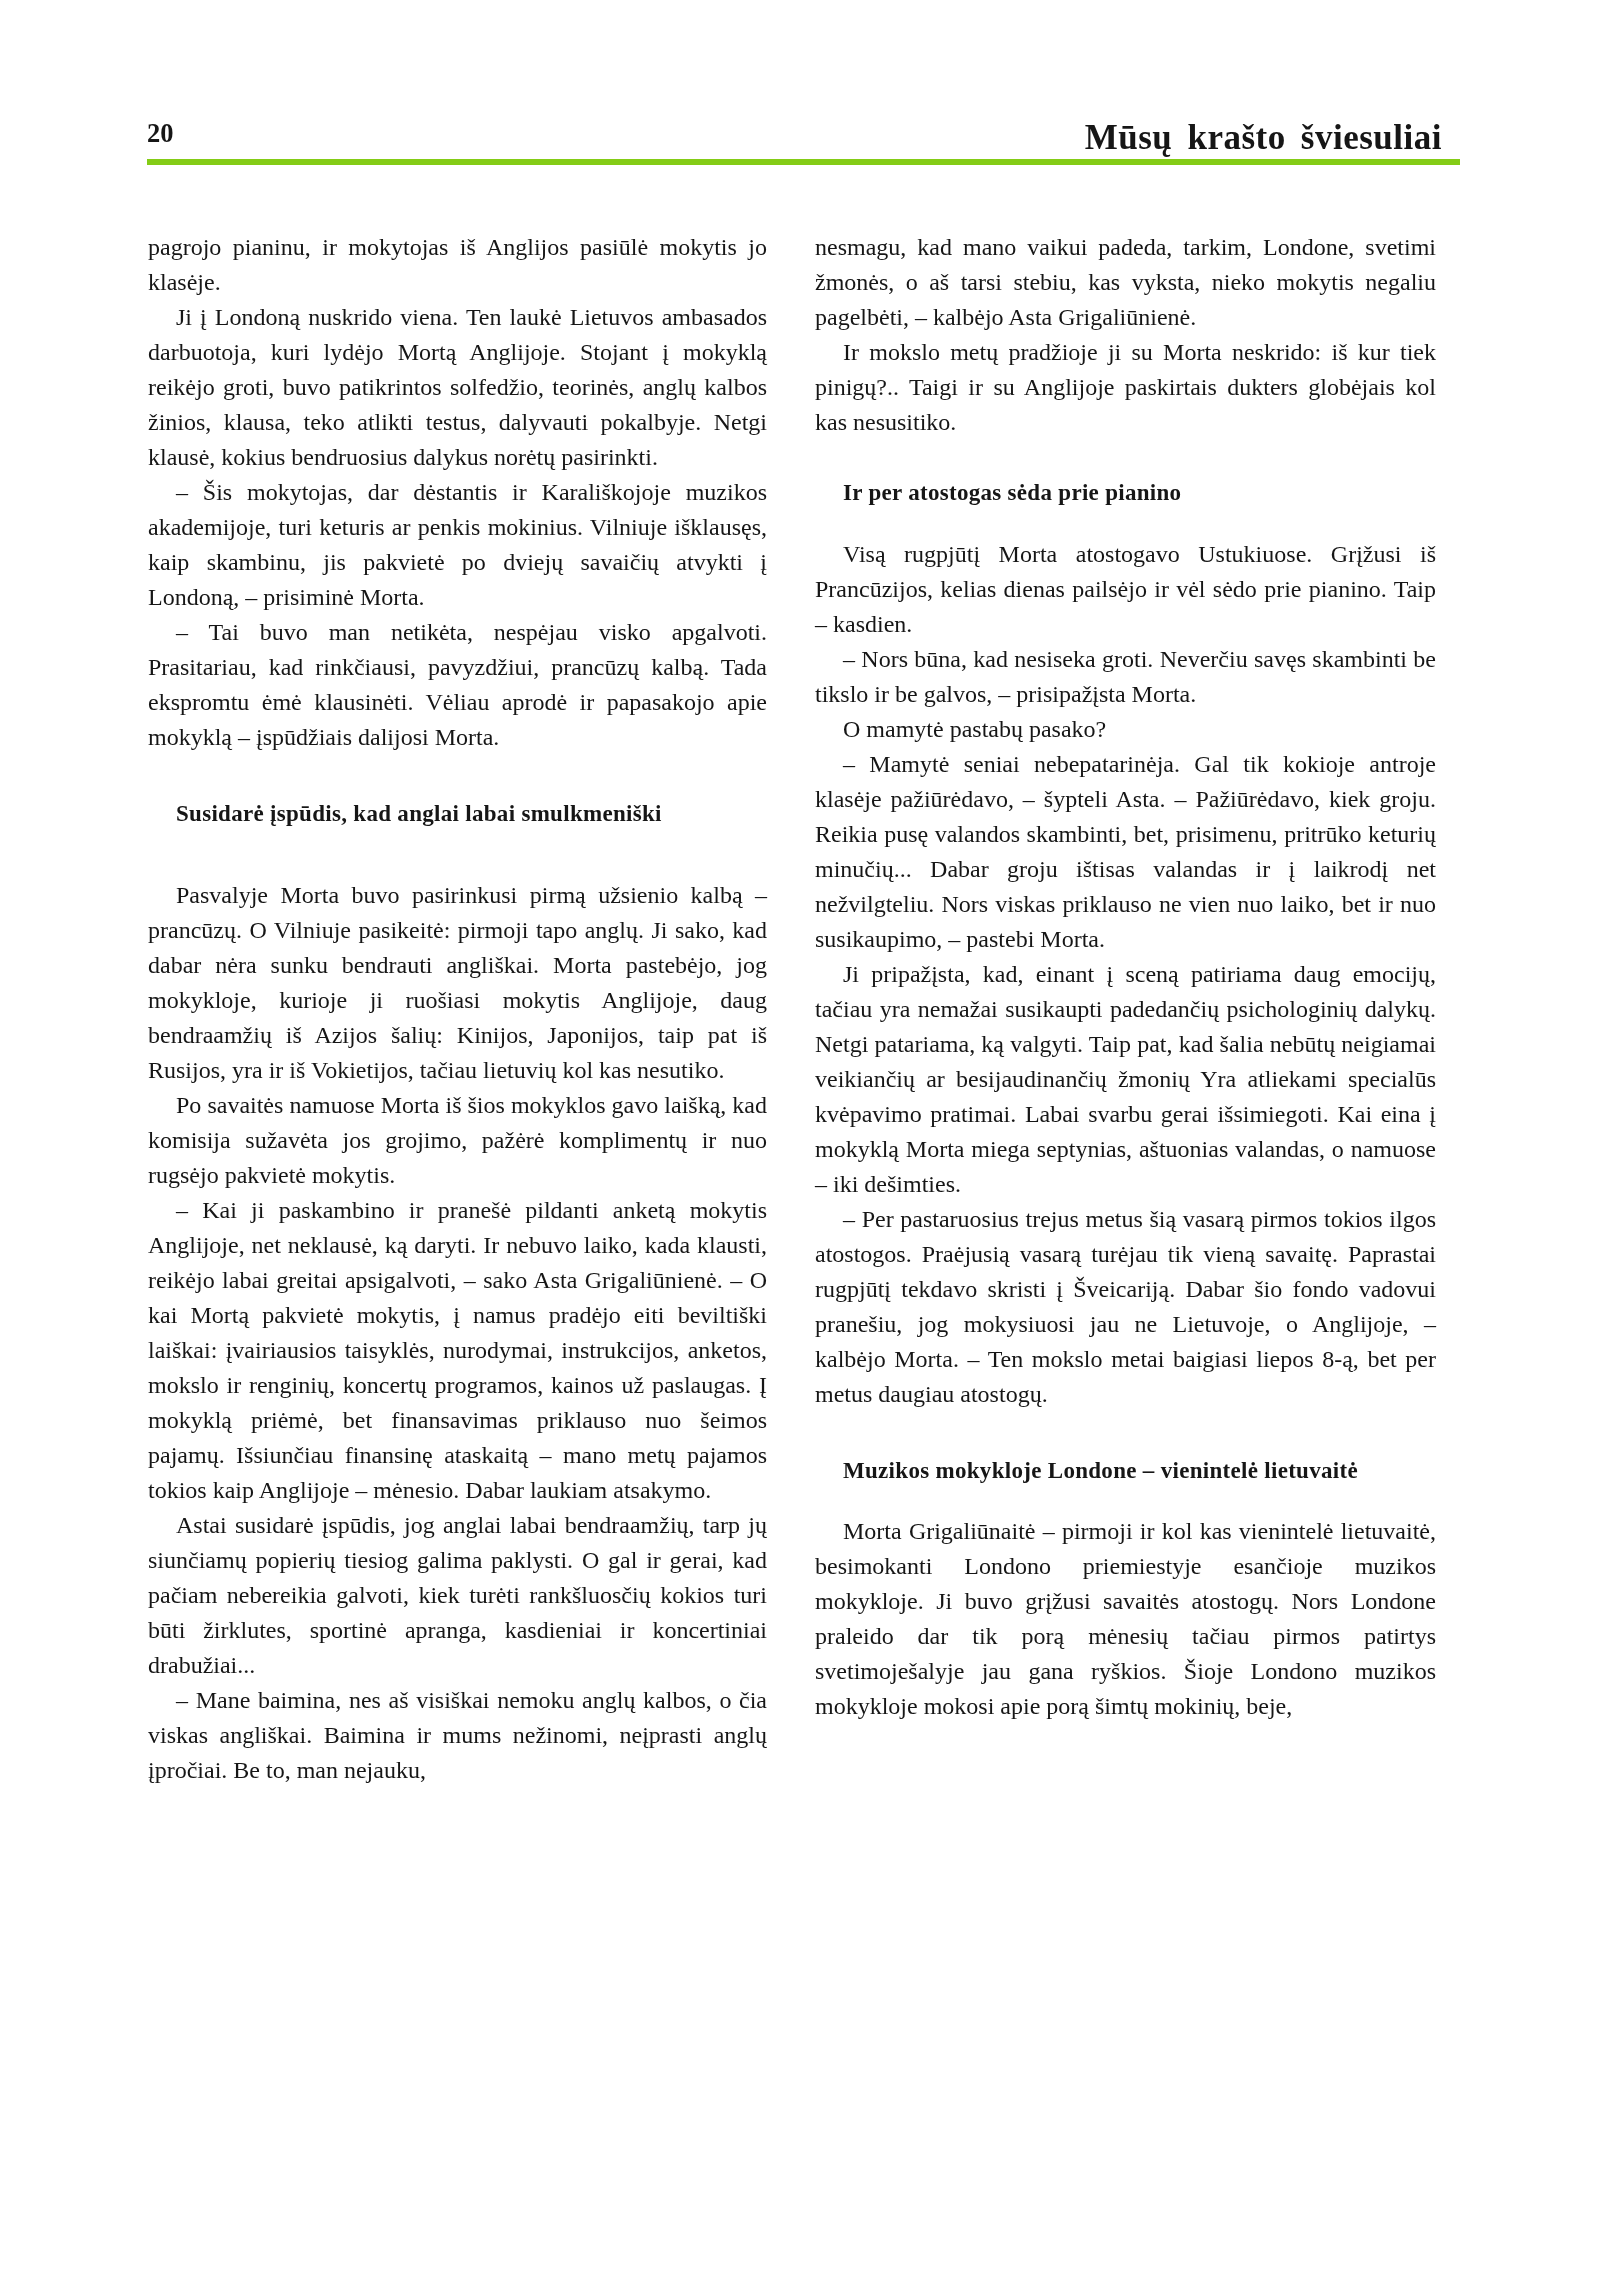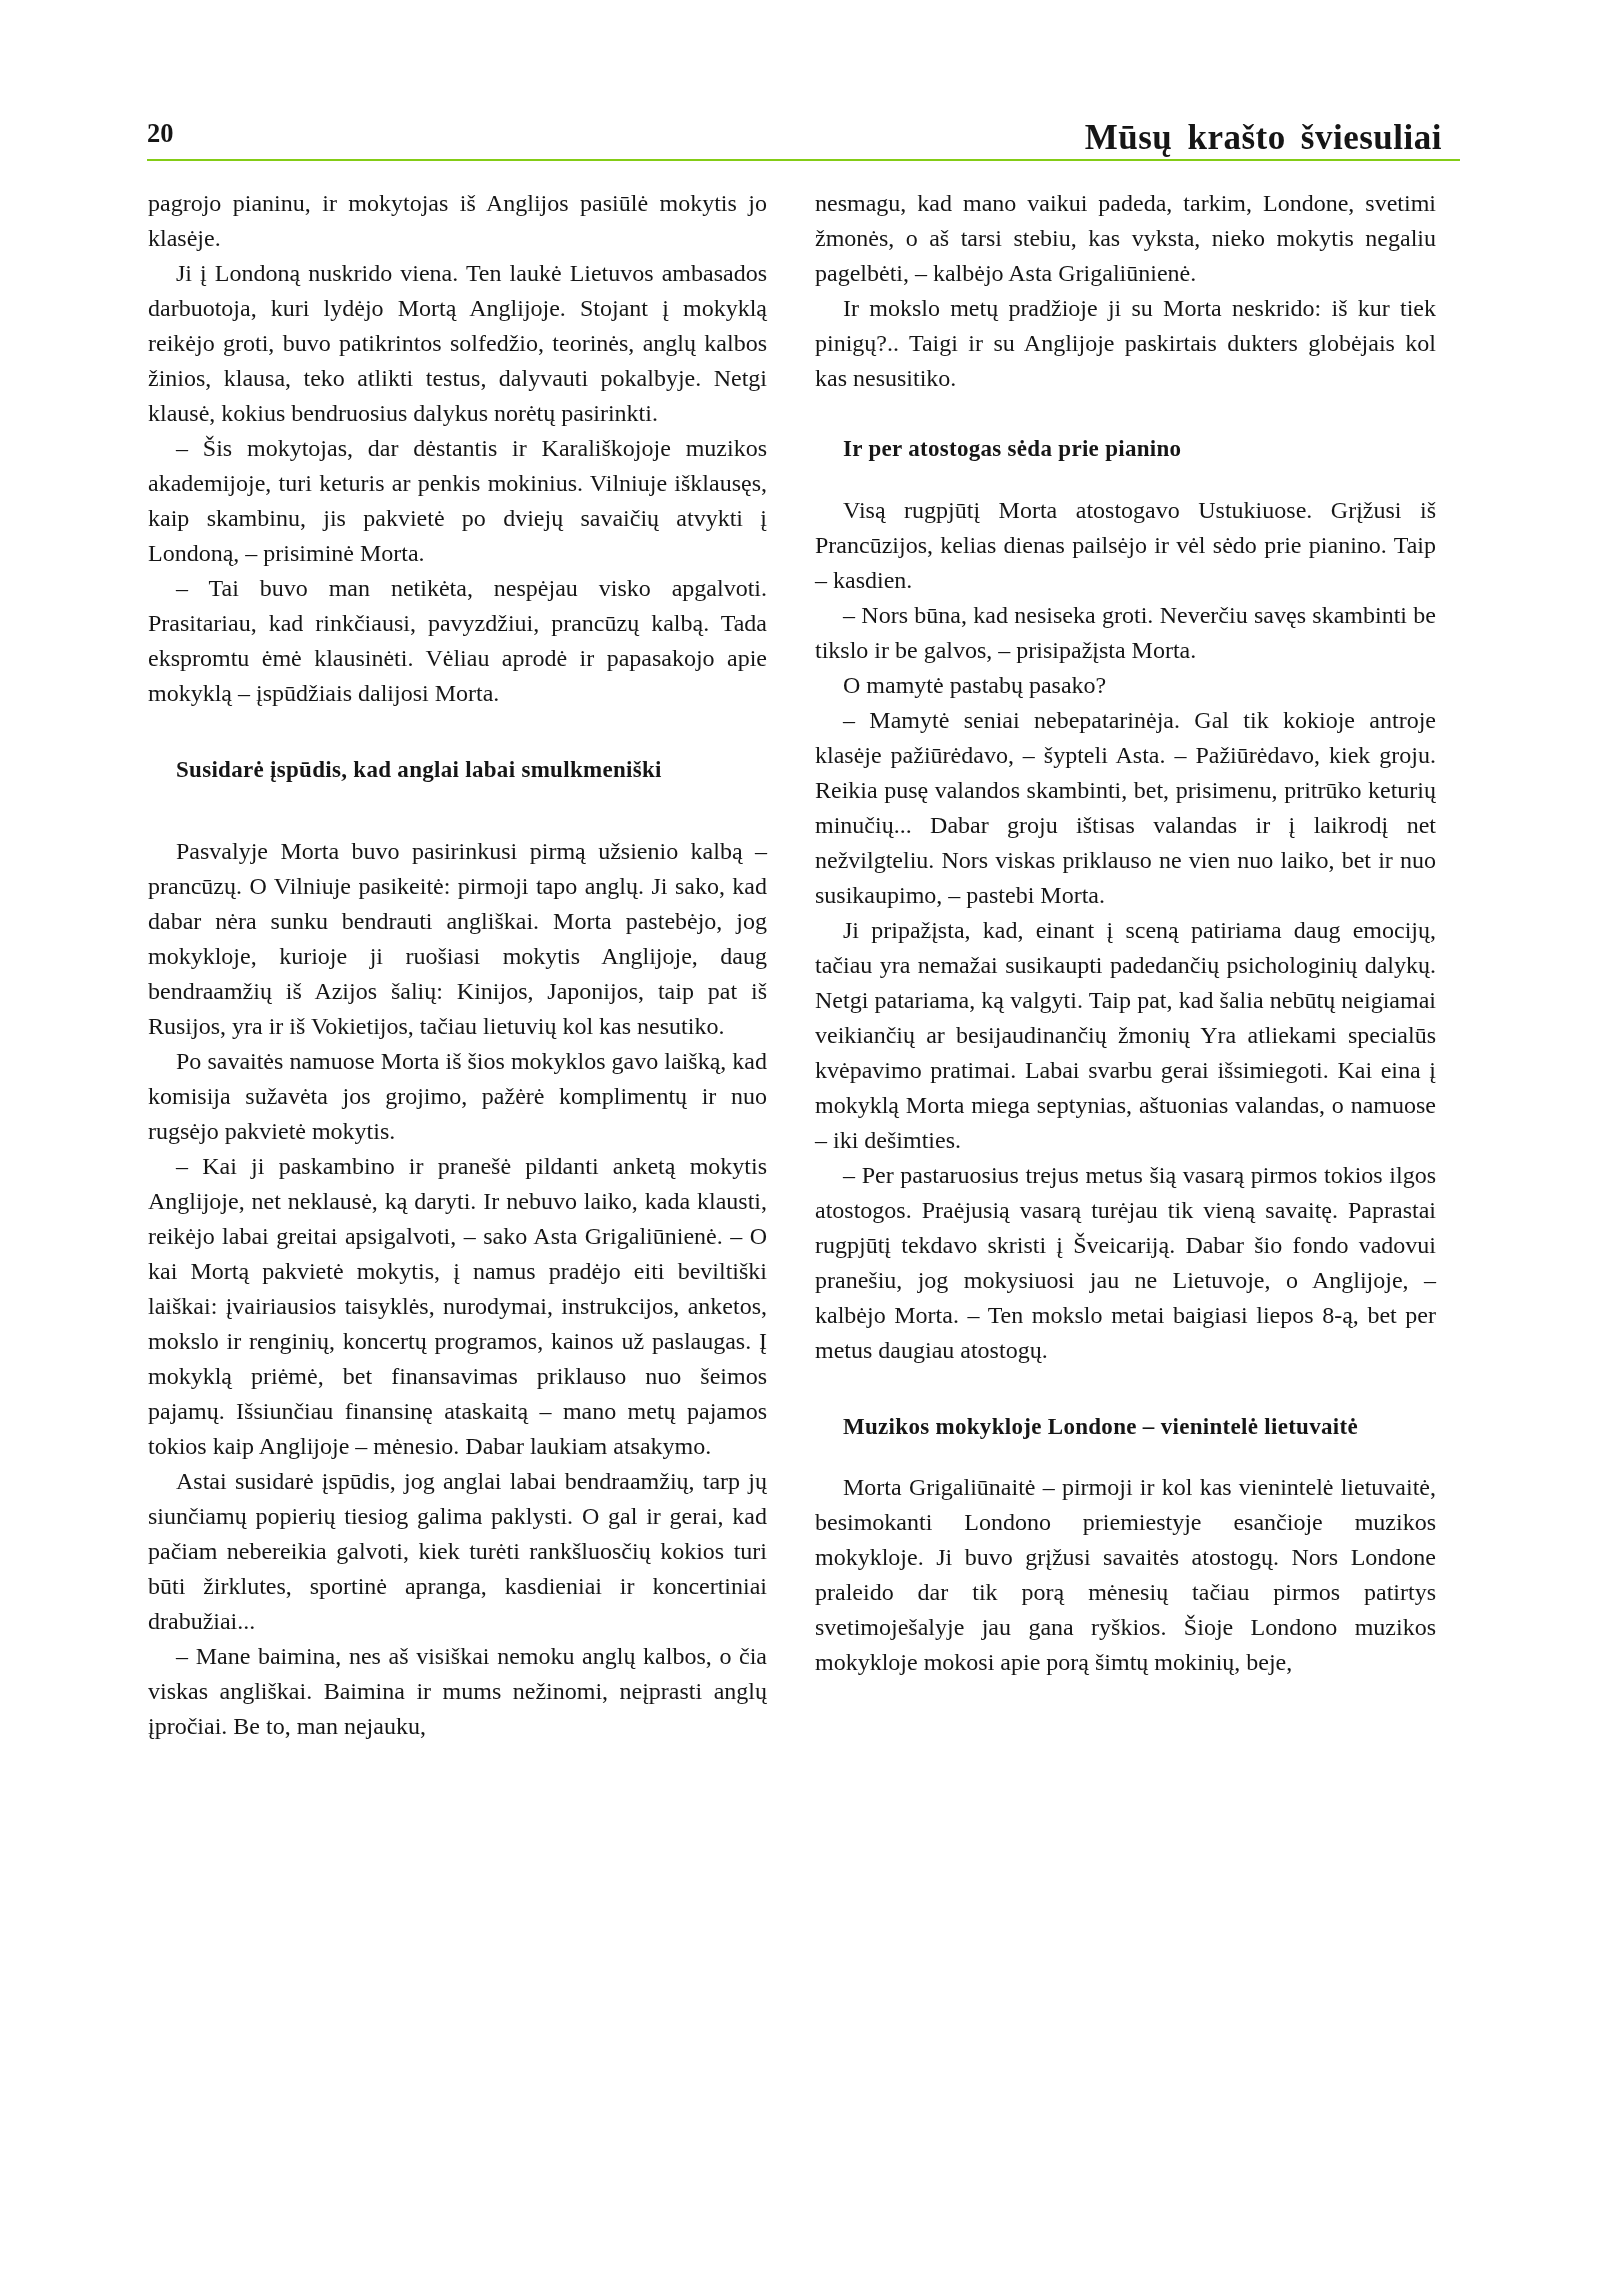--- a/index.html
+++ b/index.html
@@ -2,39 +2,39 @@
 <html><head>
 <meta charset="utf-8">
 <style>
   html, body { margin: 0; padding: 0; background: #ffffff; }
   body {
     width: 1622px; height: 2293px; position: relative; overflow: hidden;
     font-family: "Liberation Serif", "DejaVu Serif", serif; color: #161616;
   }
   .page-header {
     position: absolute; left: 147px; top: 116px; width: 1313px; height: 43px;
-    border-bottom: 2px solid #84cc16;
+    border-bottom: 6px solid #84cc16;
   }
   .page-number {
     position: absolute; left: 0; top: 2px; font-weight: bold; font-size: 26.5px;
   }
   .running-title {
     position: absolute; right: 18px; top: 2px; font-weight: bold; font-size: 35px;
     letter-spacing: 0.5px; word-spacing: 5.9px;
   }
   .column {
     position: absolute; top: 186px; width: 619px;
     font-size: 24px; line-height: 35px; text-align: justify;
     hyphens: manual;
   }
   .col-left { left: 148px; }
   .col-right { left: 815px; width: 645px; }
   .col-right .inner { width: 621px; }
   p { margin: 0; text-indent: 28px; }
-  p.noindent { text-indent: 0; }
+  p.noindent { text-indent: 0; margin-top: 44px; }
   h2 {
     font-size: 23px; font-weight: bold; line-height: 35px; margin: 0;
     text-indent: 28px; text-align: justify; letter-spacing: 0.3px;
   }
   .gap-before-h { height: 41px; }
   .gap-after-h { height: 47px; }
   .gap-after-h2 { height: 27.4px; }
   .gap-after-h3 { height: 25.5px; }
 </style>
 </head>

